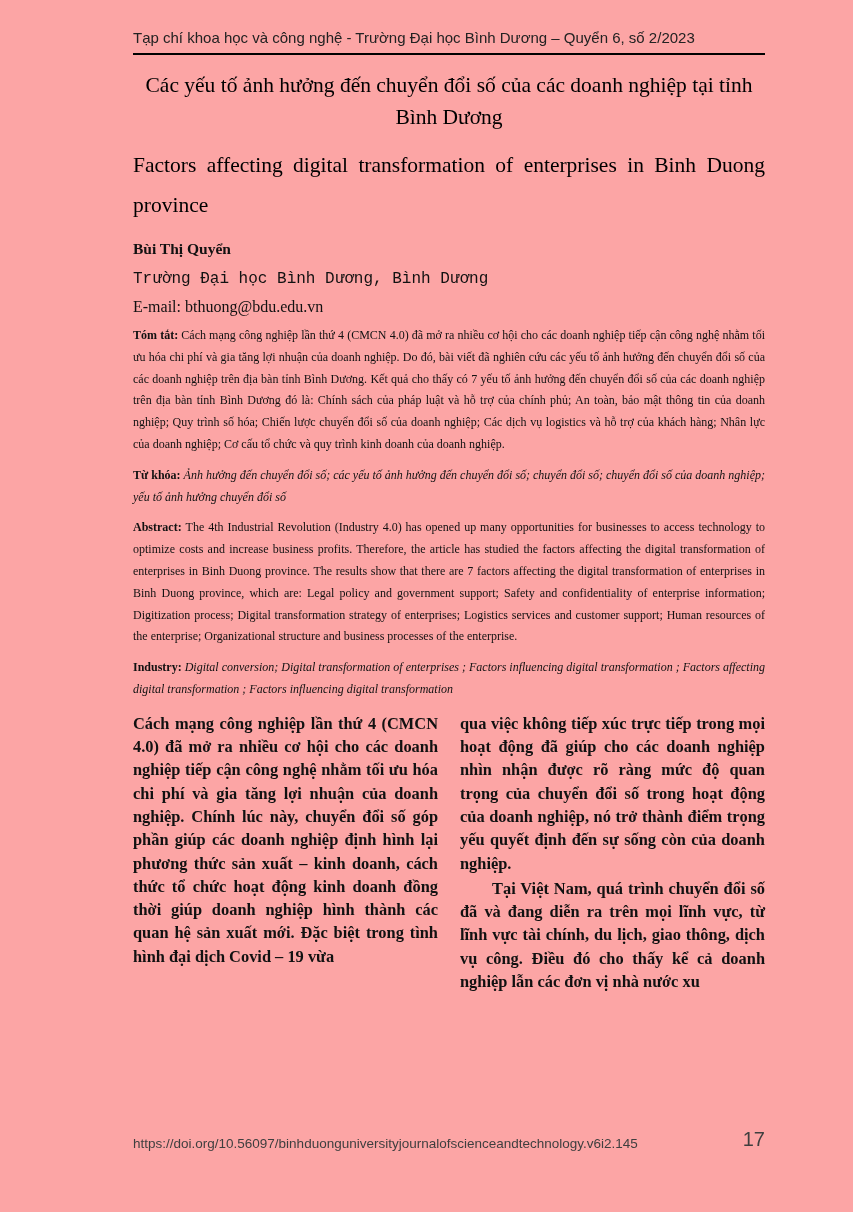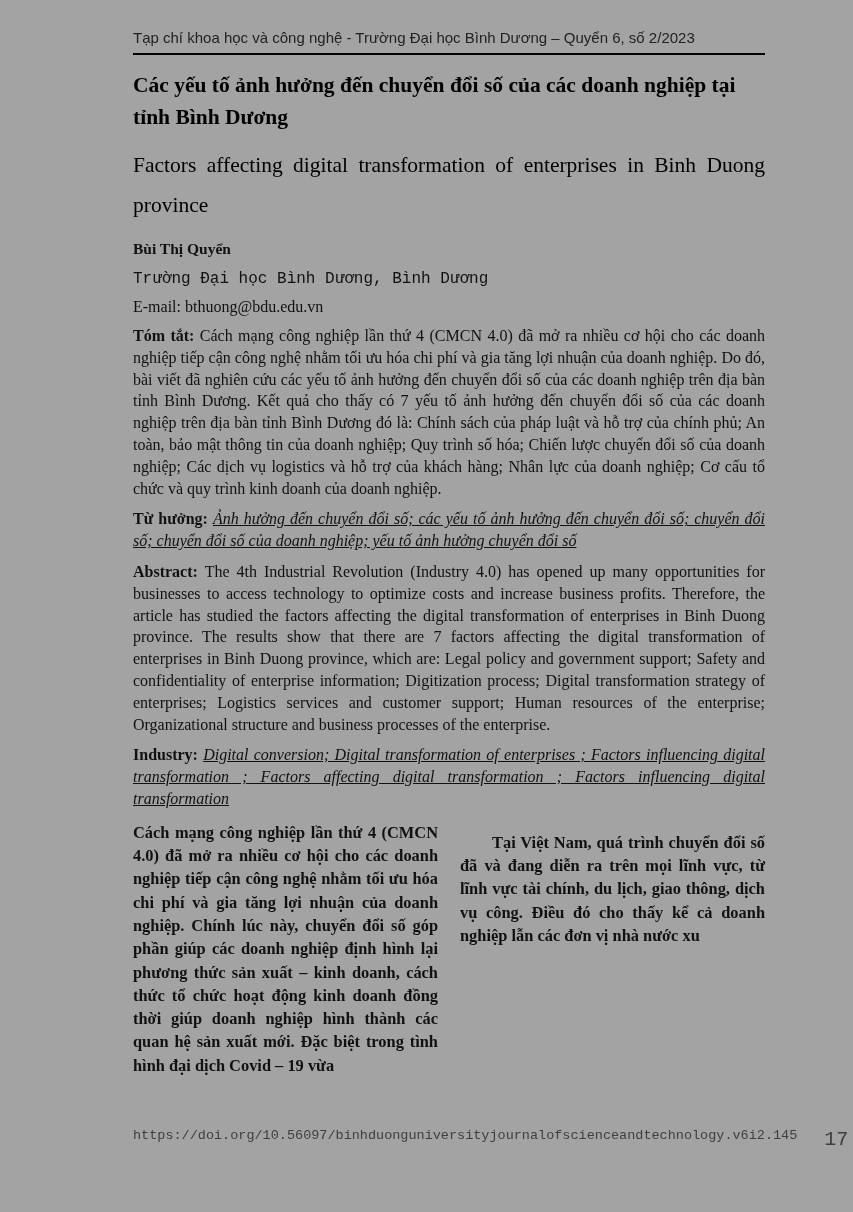--- a/index.html
+++ b/index.html
@@ -1,68 +1,68 @@
 <!DOCTYPE html>
 <html><head>
 <meta charset="utf-8">
 <style>
   html, body { margin: 0; padding: 0; background: #e8e8e8; }
   .page {
     width: 853px; height: 1212px;
-    background: #a3a3a3;
+    background: #fca5a5;
     position: relative;
     box-sizing: border-box;
     padding: 28px 88px 0 133px;
     font-family: "Liberation Serif", "DejaVu Serif", serif;
     color: #111111;
     overflow: hidden;
   }
   .running-head {
     font-family: "Liberation Sans", "DejaVu Sans", sans-serif;
     font-size: 15px; line-height: 20px; color: #222222;
   }
   .head-rule {
     border: none; border-top: 2.5px solid #000000;
     margin: 5px 0 0 0;
   }
   .title-vi {
-    font-size: 21.5px; font-weight: bold; line-height: 32px;
-    margin: 14px 0 12px 0; text-align: left; color: #000000;
+    font-size: 21.5px; font-weight: normal; line-height: 32px;
+    margin: 14px 0 12px 0; text-align: center; color: #000000;
   }
   .title-en {
     font-size: 21.5px; font-weight: normal; line-height: 40px;
     margin: 7px 0 0 0; text-align: justify; color: #000000;
   }
   .author {
     font-size: 15.5px; font-weight: bold; margin: 15px 0 0 0;
   }
   .affiliation { font-size: 16px; margin: 12px 0 0 0; font-family: Liberation Mono, monospace; }
   .email { font-size: 16px; margin: 10px 0 0 0; }
   .para {
-    font-size: 16px; line-height: 21.8px; text-align: justify;
+    font-size: 12px; line-height: 21.8px; text-align: justify;
     margin: 9px 0 0 0;
   }
   .label { font-weight: bold; }
-  .kw-text { font-style: italic; text-decoration: underline; }
+  .kw-text { font-style: italic; }
   .columns {
     display: flex; gap: 22px; margin-top: 11px;
     font-size: 16.4px; line-height: 23.3px;
   }
   .col { flex: 1 1 0; min-width: 0; }
   .sec-heading {
     font-size: 16.8px; font-weight: bold; margin: 0 0 7px 0;
   }
   .col-para {
     text-align: justify; font-weight: 600; margin: 0;
   }
-  .col-para.indented { text-indent: 32px; margin-top: 10px; }
+  .col-para.indented { text-indent: 32px; margin-top: 2px; }
   .footer {
     position: absolute; left: 133px; right: 88px; top: 1128px;
-    display: flex; justify-content: space-between; align-items: flex-start;
-    font-family: Liberation Mono, monospace;
+    display: flex; justify-content: space-between; align-items: flex-end;
+    font-family: Liberation Sans, sans-serif;
     color: #3f3f3f;
   }
   .footer .doi { font-size: 13.5px; }
   .footer .page-num { font-size: 20px; margin-left: 27px; }
 </style>
 </head>
 <body>
 
 <div class="page">
 
@@ -76,36 +76,37 @@
 
   <p class="author">Bùi Thị Quyển</p>
   <p class="affiliation">Trường Đại học Bình Dương, Bình Dương</p>
   <p class="email">E-mail: bthuong@bdu.edu.vn</p>
 
   <p class="para">
     <span class="label">Tóm tắt: </span><span>Cách mạng công nghiệp lần thứ 4 (CMCN 4.0) đã mở ra nhiều cơ hội cho các doanh nghiệp tiếp cận công nghệ nhằm tối ưu hóa chi phí và gia tăng lợi nhuận của doanh nghiệp. Do đó, bài viết đã nghiên cứu các yếu tố ảnh hưởng đến chuyển đổi số của các doanh nghiệp trên địa bàn tỉnh Bình Dương. Kết quả cho thấy có 7 yếu tố ảnh hưởng đến chuyển đổi số của các doanh nghiệp trên địa bàn tỉnh Bình Dương đó là: Chính sách của pháp luật và hỗ trợ của chính phủ; An toàn, bảo mật thông tin của doanh nghiệp; Quy trình số hóa; Chiến lược chuyển đổi số của doanh nghiệp; Các dịch vụ logistics và hỗ trợ của khách hàng; Nhân lực của doanh nghiệp; Cơ cấu tổ chức và quy trình kinh doanh của doanh nghiệp.</span>
   </p>
 
   <p class="para">
-    <span class="label">Từ hưởng: </span><span class="kw-text">Ảnh hưởng đến chuyển đổi số; các yếu tố ảnh hưởng đến chuyển đổi số; chuyển đổi số; chuyển đổi số của doanh nghiệp; yếu tố ảnh hưởng chuyển đổi số</span>
+    <span class="label">Từ khóa: </span><span class="kw-text">Ảnh hưởng đến chuyển đổi số; các yếu tố ảnh hưởng đến chuyển đổi số; chuyển đổi số; chuyển đổi số của doanh nghiệp; yếu tố ảnh hưởng chuyển đổi số</span>
   </p>
 
   <p class="para">
     <span class="label">Abstract: </span><span>The 4th Industrial Revolution (Industry 4.0) has opened up many opportunities for businesses to access technology to optimize costs and increase business profits. Therefore, the article has studied the factors affecting the digital transformation of enterprises in Binh Duong province. The results show that there are 7 factors affecting the digital transformation of enterprises in Binh Duong province, which are: Legal policy and government support; Safety and confidentiality of enterprise information; Digitization process; Digital transformation strategy of enterprises; Logistics services and customer support;  Human resources of the enterprise; Organizational structure and business processes of the enterprise.</span>
   </p>
 
   <p class="para">
     <span class="label">Industry: </span><span class="kw-text"> Digital conversion; Digital transformation of enterprises ; Factors influencing digital transformation ; Factors affecting digital transformation ; Factors influencing digital transformation</span>
   </p>
 
   <div class="columns">
     <div class="col">
       <p class="col-para">Cách mạng công nghiệp lần thứ 4 (CMCN 4.0) đã mở ra nhiều cơ hội cho các doanh nghiệp tiếp cận công nghệ nhằm tối ưu hóa chi phí và gia tăng lợi nhuận của doanh nghiệp. Chính lúc này, chuyển đổi số góp phần giúp các doanh nghiệp định hình lại phương thức sản xuất – kinh doanh, cách thức tổ chức hoạt động kinh doanh đồng thời giúp doanh nghiệp hình thành các quan hệ sản xuất mới. Đặc biệt trong tình hình đại dịch Covid – 19 vừa</p>
     </div>
     <div class="col">
+      <p class="col-para">qua việc không tiếp xúc trực tiếp trong mọi hoạt động đã giúp cho các doanh nghiệp nhìn nhận được rõ ràng mức độ quan trọng của chuyển đổi số trong hoạt động của doanh nghiệp, nó trở thành điểm trọng yếu quyết định đến sự sống còn của doanh nghiệp.</p>
       <p class="col-para indented">Tại Việt Nam, quá trình chuyển đổi số đã và đang diễn ra trên mọi lĩnh vực, từ lĩnh vực tài chính, du lịch, giao thông, dịch vụ công. Điều đó cho thấy kể cả doanh nghiệp lẫn các đơn vị nhà nước xu</p>
     </div>
   </div>
 
   <footer class="footer">
     <span class="doi">https://doi.org/10.56097/binhduonguniversityjournalofscienceandtechnology.v6i2.145</span>
     <span class="page-num">17</span>
   </footer>
 
 </div>

